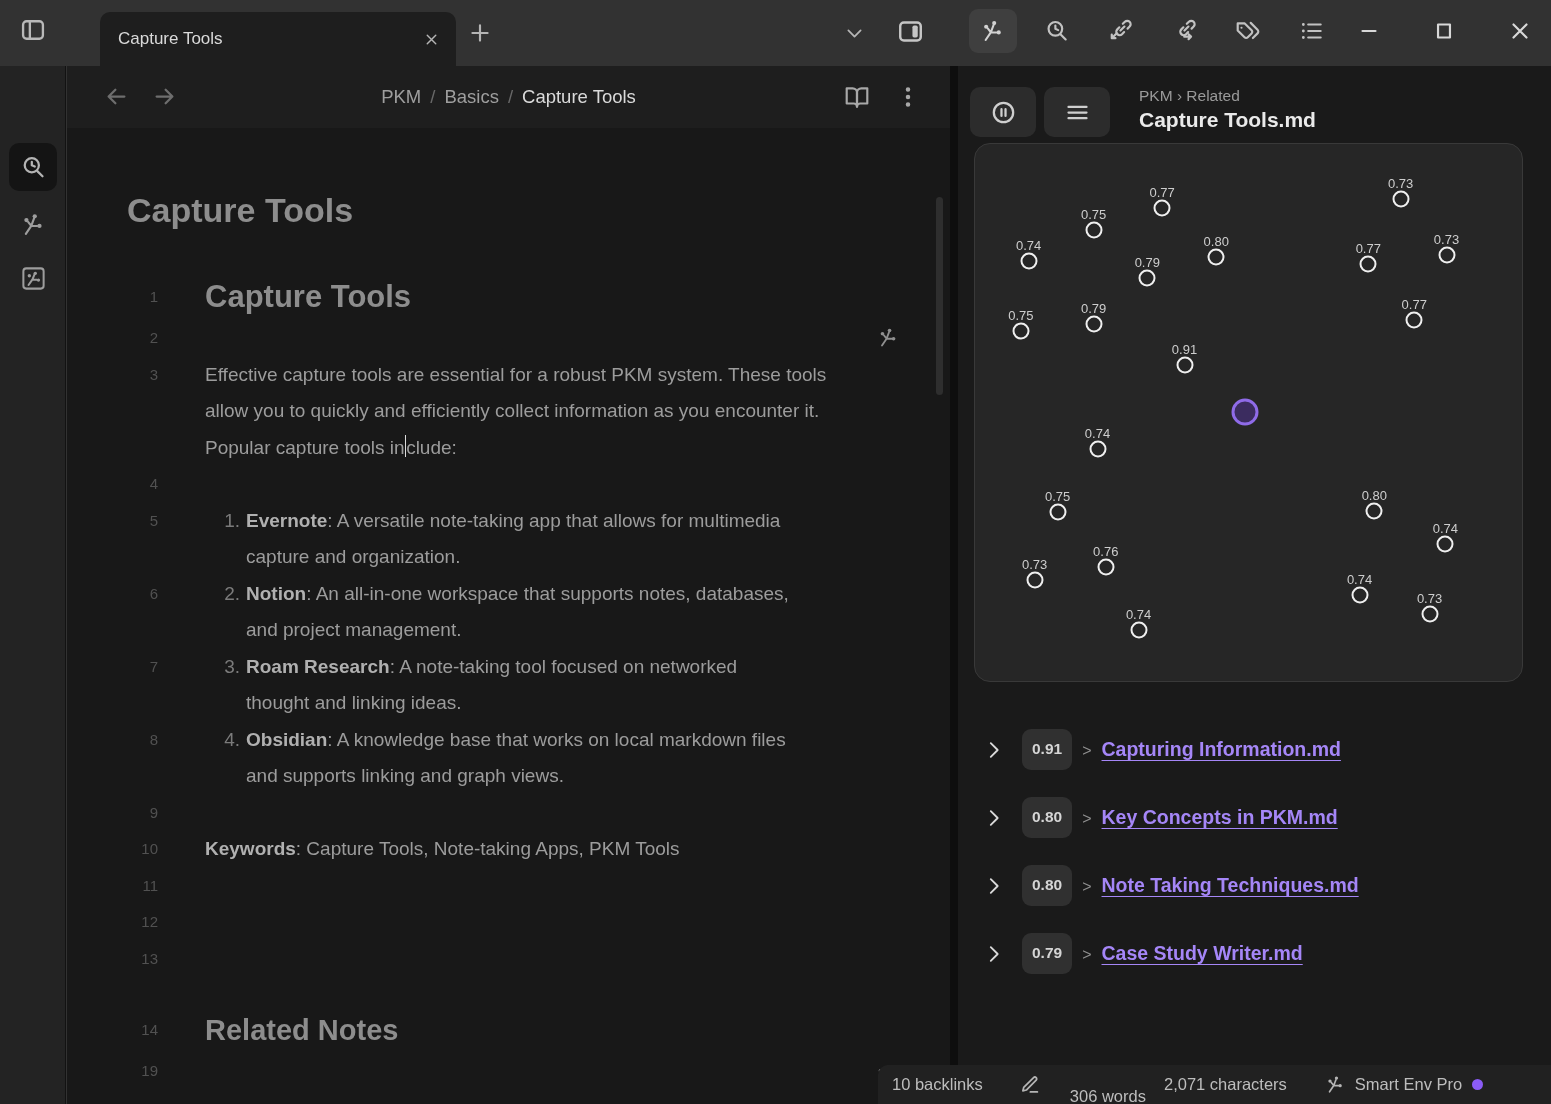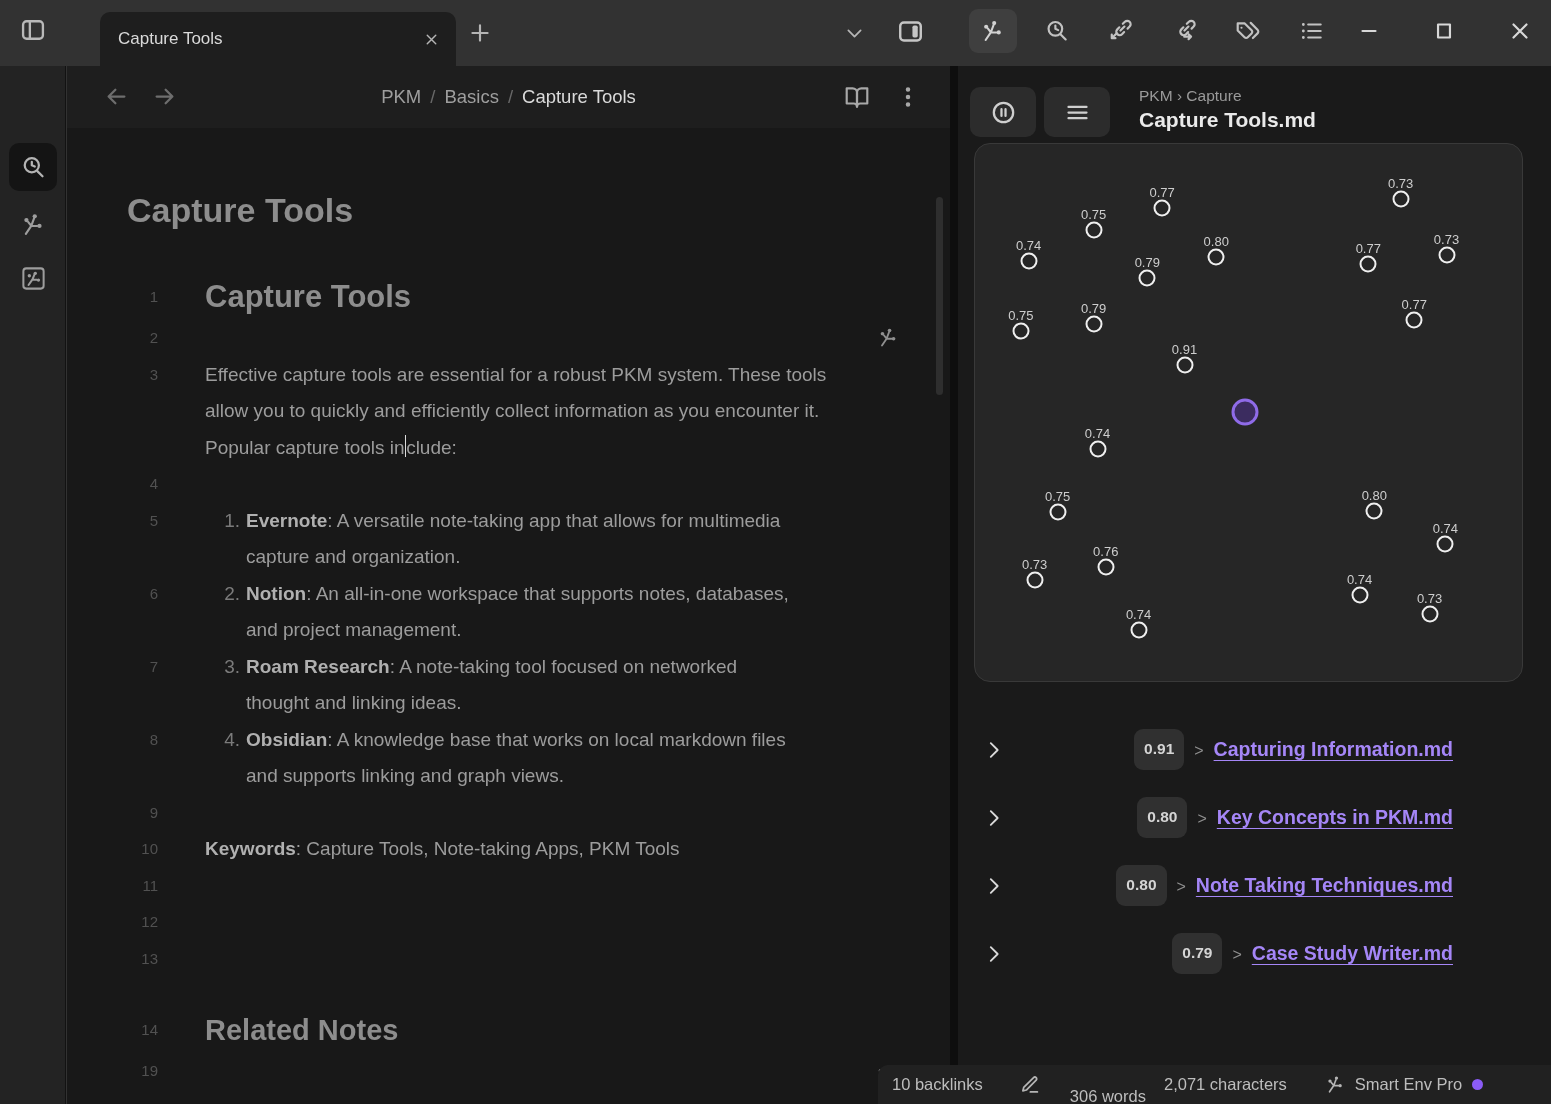--- a/index.html
+++ b/index.html
@@ -84,21 +84,21 @@
   .rp-crumb { position:absolute; left:181px; top:21px; font-size:15.5px; color:#9a9a9a; }
   .rp-title { position:absolute; left:181px; top:42px; font-size:21px; font-weight:bold; color:#eaeaea; }
 
   .plot { position:absolute; left:16px; top:77px; width:549px; height:539px; background:#262626;
           border:1px solid #393939; border-radius:16px; }
   .pt { position:absolute; transform:translate(-50%,-50%); }
   .pt-circle { width:17px; height:17px; border:2.4px solid #efefef; border-radius:50%; background:transparent; }
   .pt-label { position:absolute; bottom:17px; left:50%; transform:translateX(-50%); font-size:13px; color:#cdcdcd; white-space:nowrap; }
   .pt.focus .pt-circle { width:27px; height:27px; border:3.6px solid #8f6be8; background:#3b2c5f; }
 
-  .results { position:absolute; left:25px; top:663px; width:470px;text-align:right; }
+  .results { position:absolute; left:25px; top:663px; width:470px; }
   .r-row { display:flex; margin-bottom:27px; }
   .r-chevron { width:22px; height:26px; color:#dadada; flex:none; align-self:center; margin-right:17px; }
   .r-body { flex:1; width:420px; font-size:19.5px; line-height:37px; color:#9c9c9c; }
   .r-score { display:inline-block; background:#303030; border-radius:9px; padding:1px 10px 3px;
              font-size:15.5px; font-weight:bold; color:#d5d5d5; vertical-align:2px; margin-right:10px; }
   .r-gt { color:#909090; font-size:16px; margin-right:10px; }
   .r-link { color:#a586f7; font-weight:bold; text-decoration:underline; text-underline-offset:4px; cursor:pointer; }
 
   
   .status-bar { position:absolute; left:878px; top:1065px; width:673px; height:39px; background:#212121;
@@ -371,21 +371,21 @@
           </svg>
         </span>
     </div>
     <div class="rp-btn rp-menu">
       <span class="icon">
           <svg viewBox="0 0 24 24" fill="none" stroke="currentColor" stroke-width="2" stroke-linecap="round" stroke-linejooin="round" stroke-linejoin="round">
             <path d="M4 7h16M4 12h16M4 17h16"></path>
           </svg>
         </span>
     </div>
-    <div class="rp-crumb">PKM › Capture</div>
+    <div class="rp-crumb">PKM › Related</div>
     <div class="rp-title">Capture Tools.md</div>
     <div class="plot" id="plot-area">
         <div class="pt" style="left: 34.2%; top: 11.9%;">
           <div class="pt-label">0.77</div>
           <div class="pt-circle"></div>
         </div>
         <div class="pt" style="left: 21.7%; top: 16%;">
           <div class="pt-label">0.75</div>
           <div class="pt-circle"></div>
         </div>

